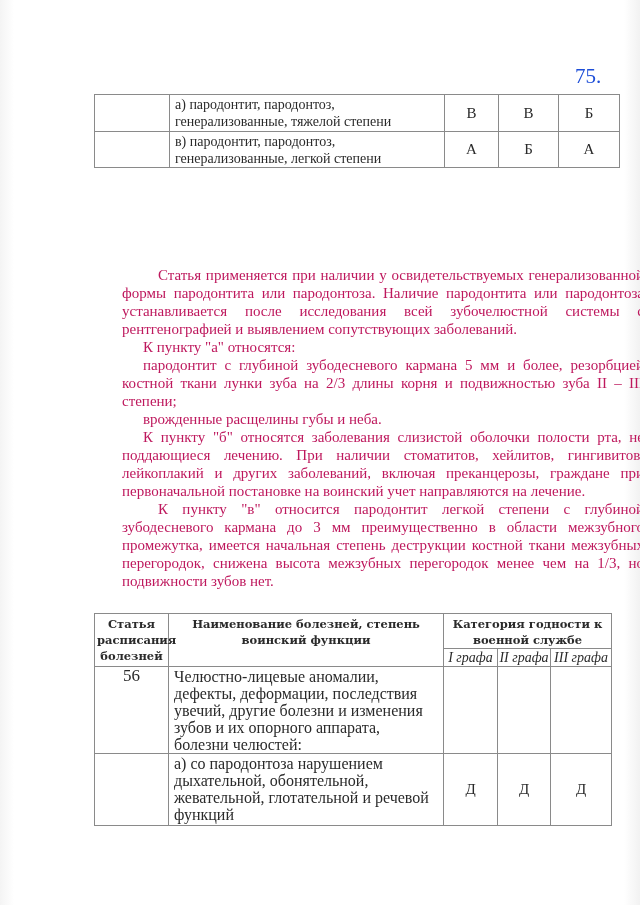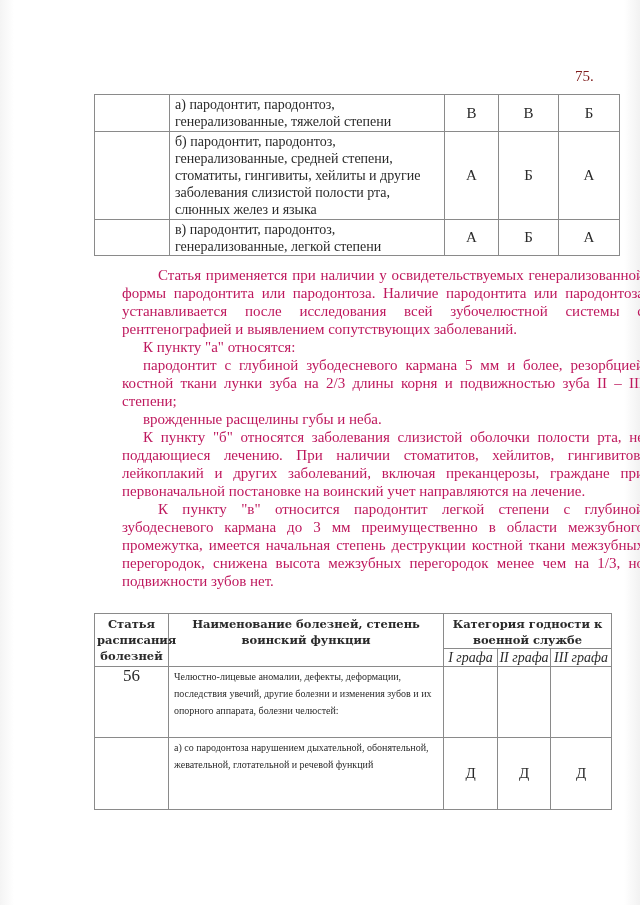--- a/index.html
+++ b/index.html
@@ -13,23 +13,23 @@
       position: relative;
       overflow: hidden;
       font-family: "Liberation Serif", "DejaVu Serif", serif;
       color: #2a2a2a;
       background: linear-gradient(to right, #f4f4f4 0px, #ffffff 14px, #ffffff 624px, #f2f2f2 640px);
     }
     .page-number {
       position: absolute;
       left: 575px;
       top: 67px;
-      font-size: 15px;
+      font-size: 21px;
       line-height: 18px;
-      color: #7f1d1d;
+      color: #1d4ed8;
     }
     table {
       border-collapse: collapse;
       position: absolute;
       table-layout: fixed;
       padding-left: 28px;
     }
     td, th {
       border: 1px solid #8a8a8a;
       padding: 0;
@@ -97,21 +97,21 @@
       font-weight: normal;
       font-size: 14px;
       line-height: 16px;
       padding: 0;
       vertical-align: middle;
       white-space: nowrap;
       height: 17px;
       font-style: italic;
     }
     .t2 td {
-      font-size: 10px;
+      font-size: 16px;
       line-height: 17px;
     }
     .t2 td.num {
       text-align: center;
       vertical-align: top;
       font-size: 17px;
       padding-top: 0;
     }
     .t2 td.desc {
       text-align: left;
@@ -139,27 +139,20 @@
     <col style="width:61px">
   </colgroup>
   <tbody>
     <tr class="r-a">
       <td></td>
       <td class="desc">а) пародонтит, пародонтоз, генерализованные, тяжелой степени</td>
       <td class="cat">В</td>
       <td class="cat">В</td>
       <td class="cat">Б</td>
     </tr>
-    <tr class="r-b">
-      <td></td>
-      <td class="desc">б) пародонтит, пародонтоз, генерализованные, средней степени, стоматиты, гингивиты, хейлиты и другие заболевания слизистой полости рта, слюнных желез и языка</td>
-      <td class="cat">А</td>
-      <td class="cat">Б</td>
-      <td class="cat">А</td>
-    </tr>
     <tr class="r-c">
       <td></td>
       <td class="desc">в) пародонтит, пародонтоз, генерализованные, легкой степени</td>
       <td class="cat">А</td>
       <td class="cat">Б</td>
       <td class="cat">А</td>
     </tr>
   </tbody>
 </table>
 

